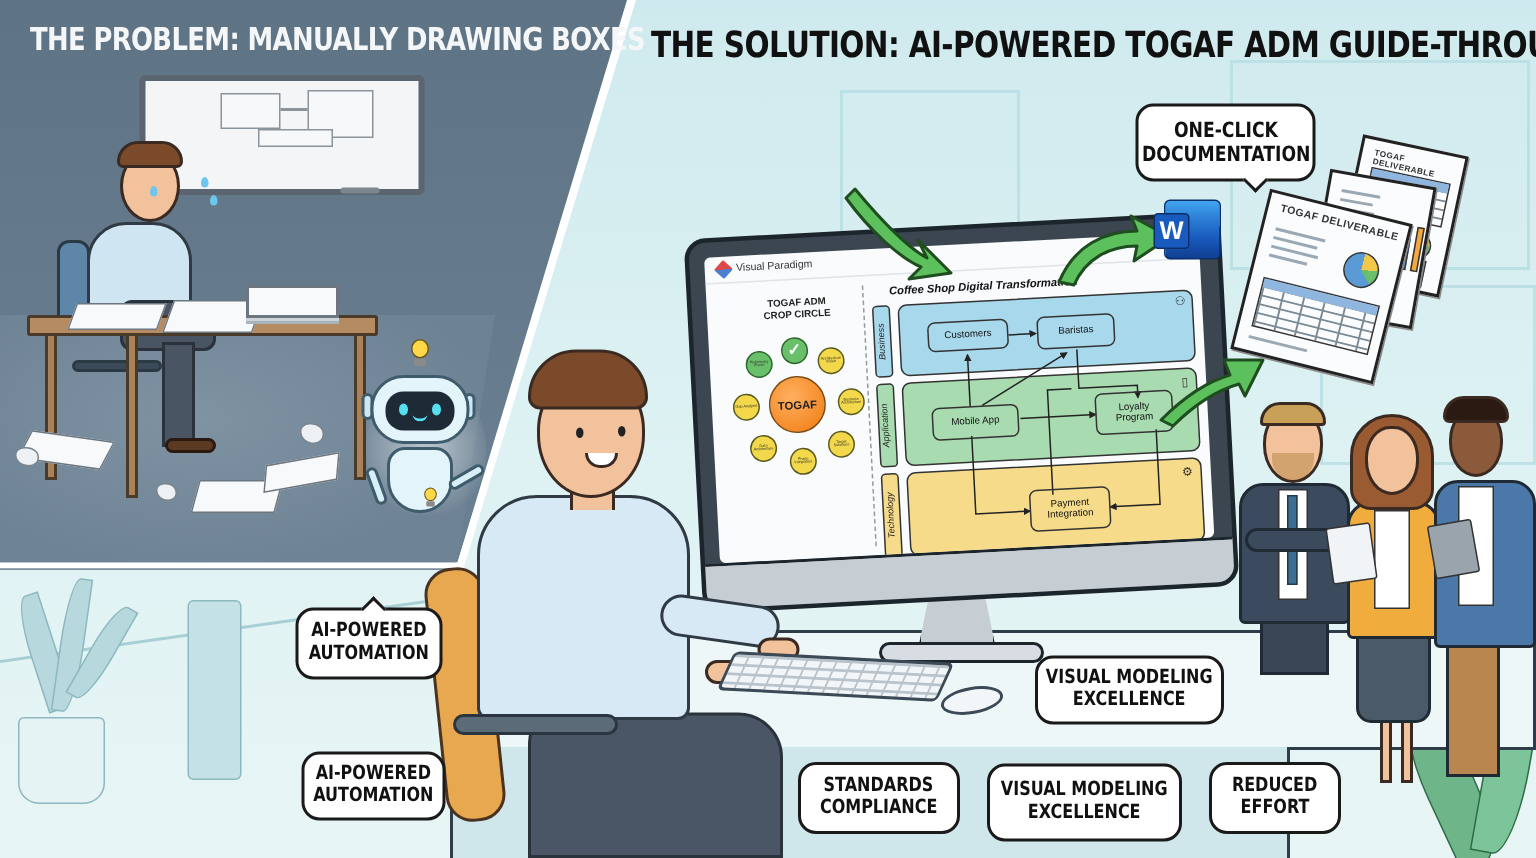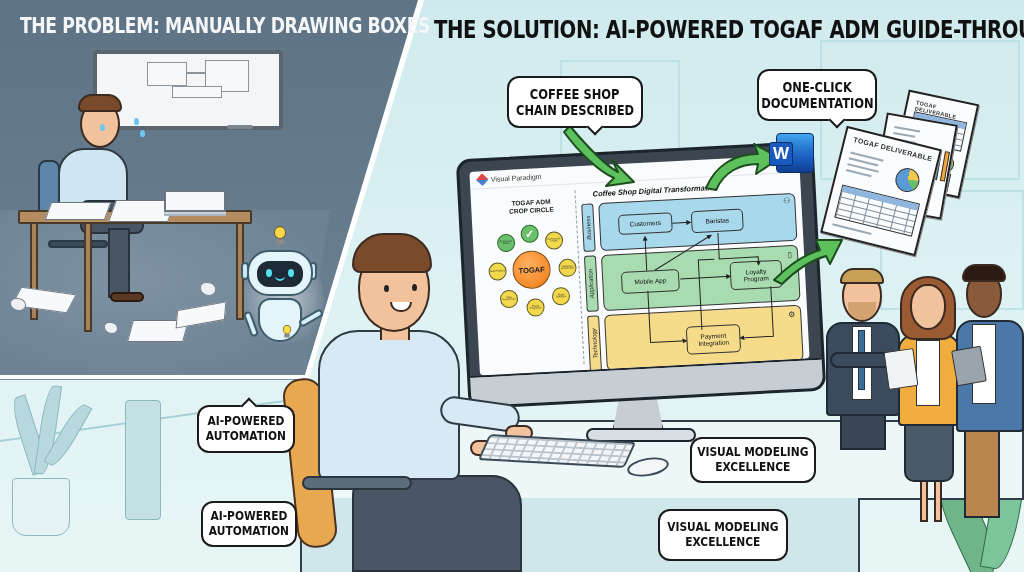--- a/index.html
+++ b/index.html
@@ -409,41 +409,44 @@
   </div>
   <div>
     <div class="t-leg" style="left:964px;top:430px;width:36px;height:88px;background:#b8864e;"></div>
     <div class="suit" style="left:956px;top:320px;width:68px;height:112px;background:#4b78a8;"></div>
     <div style="position:absolute;left:972px;top:324px;width:24px;height:80px;background:#fff;border:1.5px solid #333;"></div>
     <div class="tablet" style="left:954px;top:348px;width:30px;height:36px;background:#9aa4ac;transform:rotate(-10deg);"></div>
     <div class="t-head" style="left:966px;top:272px;width:36px;height:46px;background:#8a5a3a;"></div>
     <div class="t-hair" style="left:962px;top:264px;width:44px;height:18px;background:#2a1a12;border-radius:20px 20px 6px 6px;"></div>
   </div>
 
-  <div class="bubble" style="left:507px;top:76px;width:136px;height:52px;font-size:14px;">
-    <div class="tail" style="left:80px;bottom:-7px;transform:rotate(45deg);"></div>
-    <span>COFFEE SHOP</span>
-    <span>CHAIN DESCRIBED</span>
-  </div>
   <div class="bubble" style="left:757px;top:69px;width:120px;height:52px;font-size:14px;">
     <div class="tail" style="left:72px;bottom:-7px;transform:rotate(45deg);"></div>
     <span>ONE-CLICK</span>
     <span>DOCUMENTATION</span>
   </div>
   <div class="bubble" style="left:197px;top:405px;width:98px;height:48px;font-size:13px;">
     <div class="tail" style="left:44px;top:-7px;transform:rotate(-135deg);"></div>
     <span>AI-POWERED</span>
     <span>AUTOMATION</span>
   </div>
   <div class="bubble" style="left:201px;top:501px;width:96px;height:46px;font-size:13px;">
     <span>AI-POWERED</span>
     <span>AUTOMATION</span>
   </div>
   <div class="bubble" style="left:690px;top:437px;width:126px;height:46px;font-size:13px;">
     <span>VISUAL MODELING</span>
     <span>EXCELLENCE</span>
   </div>
+  <div class="bubble" style="left:532px;top:508px;width:108px;height:48px;font-size:13px;">
+    <span>STANDARDS</span>
+    <span>COMPLIANCE</span>
+  </div>
   <div class="bubble" style="left:658px;top:509px;width:130px;height:52px;font-size:13px;">
     <span>VISUAL MODELING</span>
     <span>EXCELLENCE</span>
   </div>
+  <div class="bubble" style="left:806px;top:508px;width:88px;height:48px;font-size:13px;">
+    <span>REDUCED</span>
+    <span>EFFORT</span>
+  </div>
 
 </div>
 
 </body></html>

